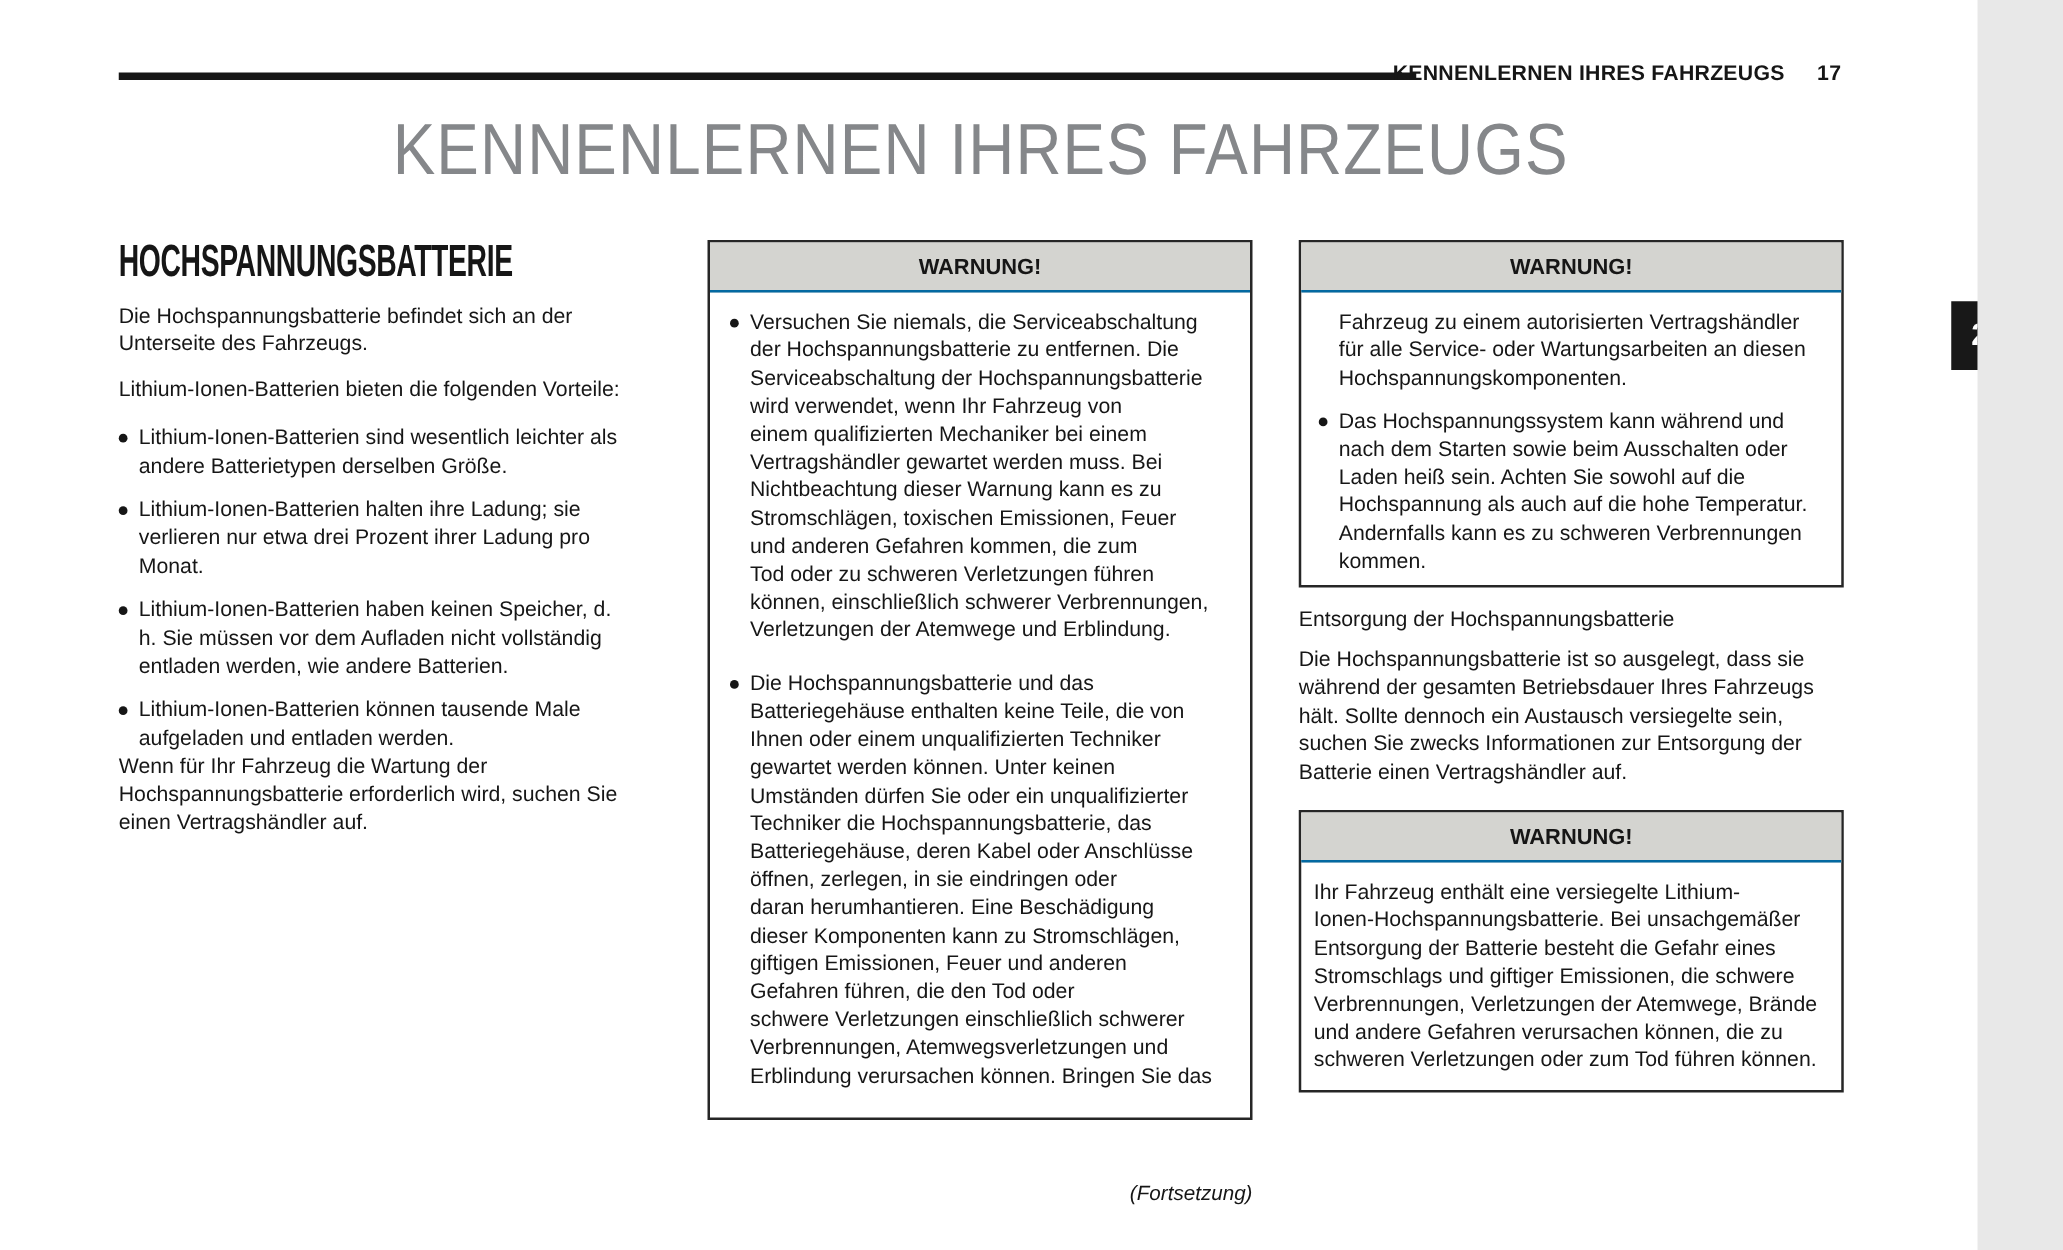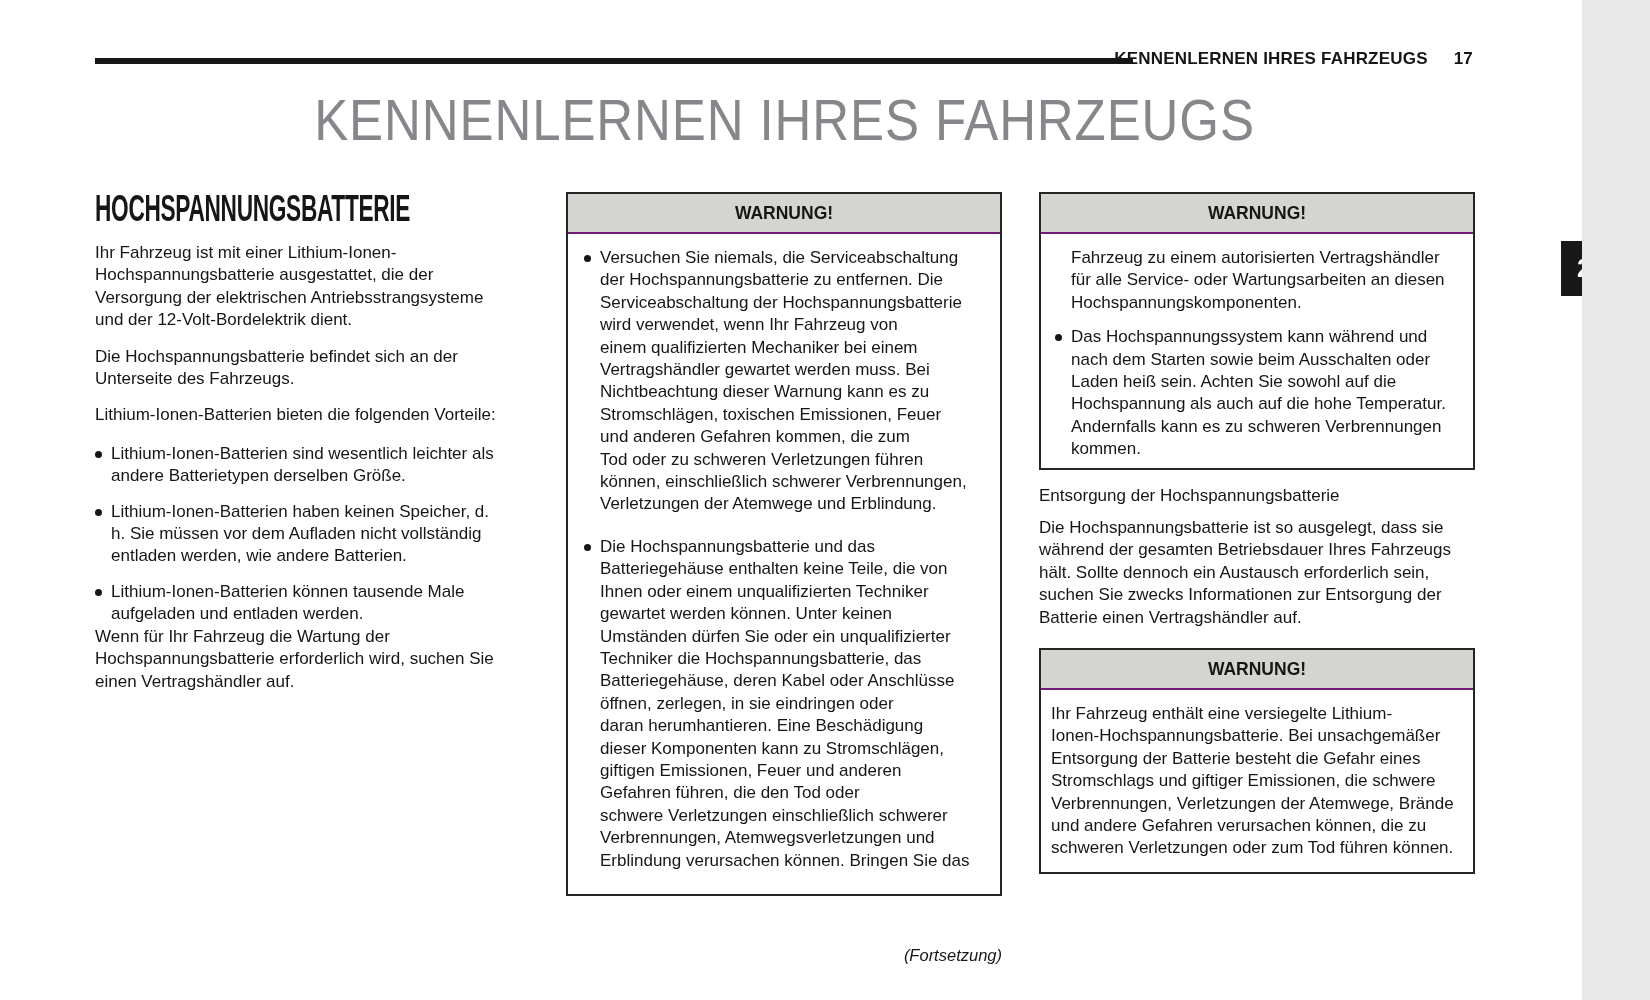--- a/index.html
+++ b/index.html
@@ -48,21 +48,21 @@
   ul.blist li + li{margin-top:13px;}
   ul.blist.wide li + li{margin-top:20px;}
   .dot{
     flex:0 0 auto;width:7px;height:7px;border-radius:50%;
     background:#161616;margin:8px 9px 0 0;
   }
   .li-text{flex:1 1 auto;}
   
   .warnbox{position:absolute;border:2px solid #262626;background:#fff;box-sizing:border-box;}
   .warn-header{
-    height:40px;background:#d4d4d0;border-bottom:2px solid #701a75;
+    height:40px;background:#d4d4d0;border-bottom:2px solid #0369a1;
     display:flex;align-items:center;justify-content:center;
     font-size:17.5px;font-weight:700;box-sizing:border-box;
   }
   .warn-body{padding:13px 10px 0 14px;}
   .warn-body .cont{padding-left:16px;margin-bottom:12px;}
   #warn-mid{left:566px;top:192px;width:436px;height:704px;}
   #warn-mid .warn-body{padding-left:16px;}
   #warn-right1{left:1039px;top:192px;width:436px;height:278px;}
   #warn-right2{left:1039px;top:648px;width:436px;height:226px;}
   #warn-right2 .warn-body{padding-left:10px;}
@@ -92,32 +92,34 @@
     <span>KENNENLERNEN IHRES FAHRZEUGS</span>
     <span>17</span>
   </div>
 
   <div class="page-title">
     <span>KENNENLERNEN IHRES FAHRZEUGS</span>
   </div>
 
   <div class="col-left">
     <h1>HOCHSPANNUNGSBATTERIE</h1>
-    <p class="body-text">Ihr Fahrzeug ist mit einer Lithium-Ionen-
-Hochspannungsbatterie ausgestattet, die der
-Versorgung der elektrischen Antriebsstrangsysteme
-und der 12-Volt-Bordelektrik dient.</p>
     <p class="body-text">Die Hochspannungsbatterie befindet sich an der
 Unterseite des Fahrzeugs.</p>
     <p class="body-text pre-list">Lithium-Ionen-Batterien bieten die folgenden Vorteile:</p>
     <ul class="blist">
       <li>
         <span class="dot"></span>
         <span class="li-text body-text">Lithium-Ionen-Batterien sind wesentlich leichter als
 andere Batterietypen derselben Größe.</span>
+      </li>
+      <li>
+        <span class="dot"></span>
+        <span class="li-text body-text">Lithium-Ionen-Batterien halten ihre Ladung; sie
+verlieren nur etwa drei Prozent ihrer Ladung pro
+Monat.</span>
       </li>
       <li>
         <span class="dot"></span>
         <span class="li-text body-text">Lithium-Ionen-Batterien haben keinen Speicher, d.
 h. Sie müssen vor dem Aufladen nicht vollständig
 entladen werden, wie andere Batterien.</span>
       </li>
       <li>
         <span class="dot"></span>
         <span class="li-text body-text">Lithium-Ionen-Batterien können tausende Male
@@ -187,21 +189,21 @@
 Andernfalls kann es zu schweren Verbrennungen
 kommen.</span>
         </li>
       </ul>
     </div>
   </div>
 
   <div class="disposal-head">Entsorgung der Hochspannungsbatterie</div>
   <p class="disposal-body body-text">Die Hochspannungsbatterie ist so ausgelegt, dass sie
 während der gesamten Betriebsdauer Ihres Fahrzeugs
-hält. Sollte dennoch ein Austausch erforderlich sein,
+hält. Sollte dennoch ein Austausch versiegelte sein,
 suchen Sie zwecks Informationen zur Entsorgung der
 Batterie einen Vertragshändler auf.</p>
 
   <div class="warnbox" id="warn-right2">
     <div class="warn-header">WARNUNG!</div>
     <div class="warn-body">
       <p class="body-text">Ihr Fahrzeug enthält eine versiegelte Lithium-
 Ionen-Hochspannungsbatterie. Bei unsachgemäßer
 Entsorgung der Batterie besteht die Gefahr eines
 Stromschlags und giftiger Emissionen, die schwere

